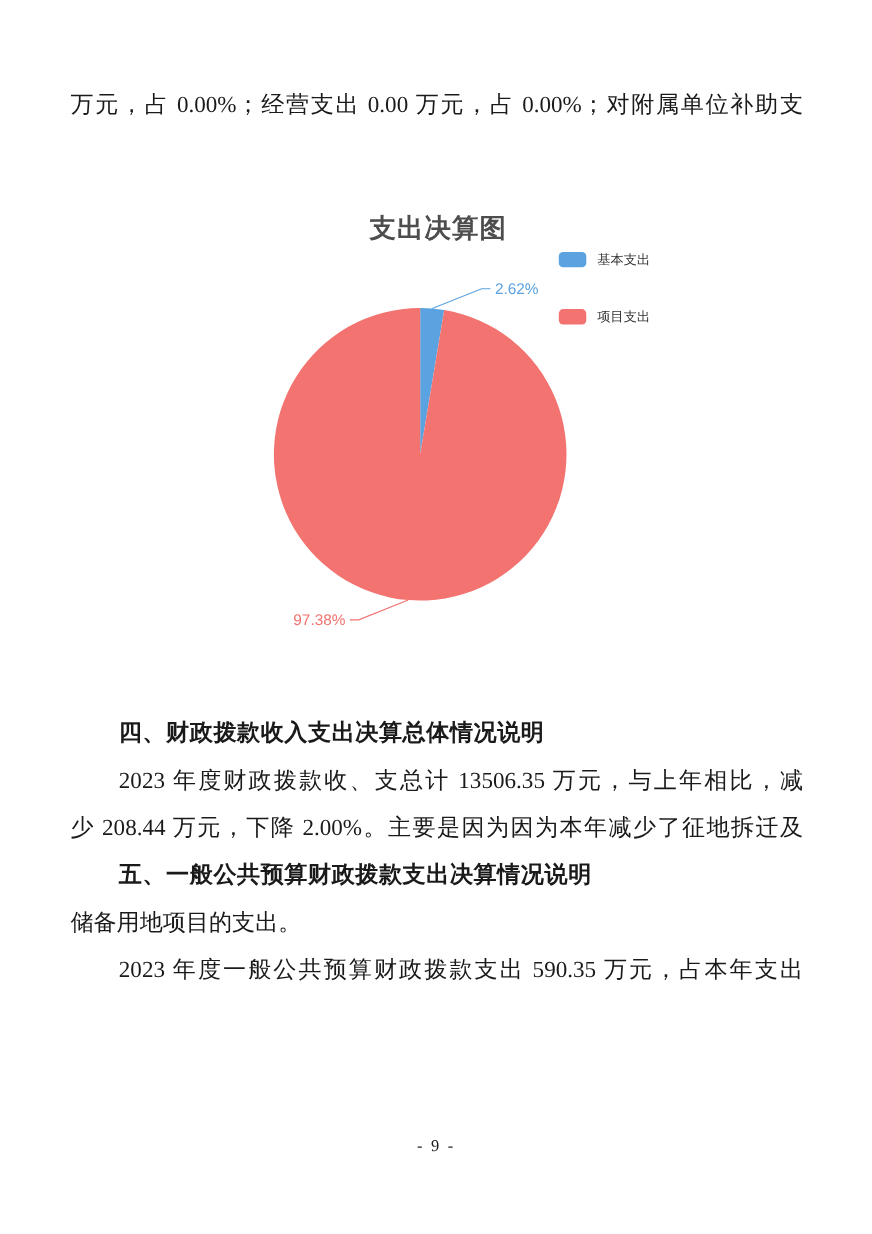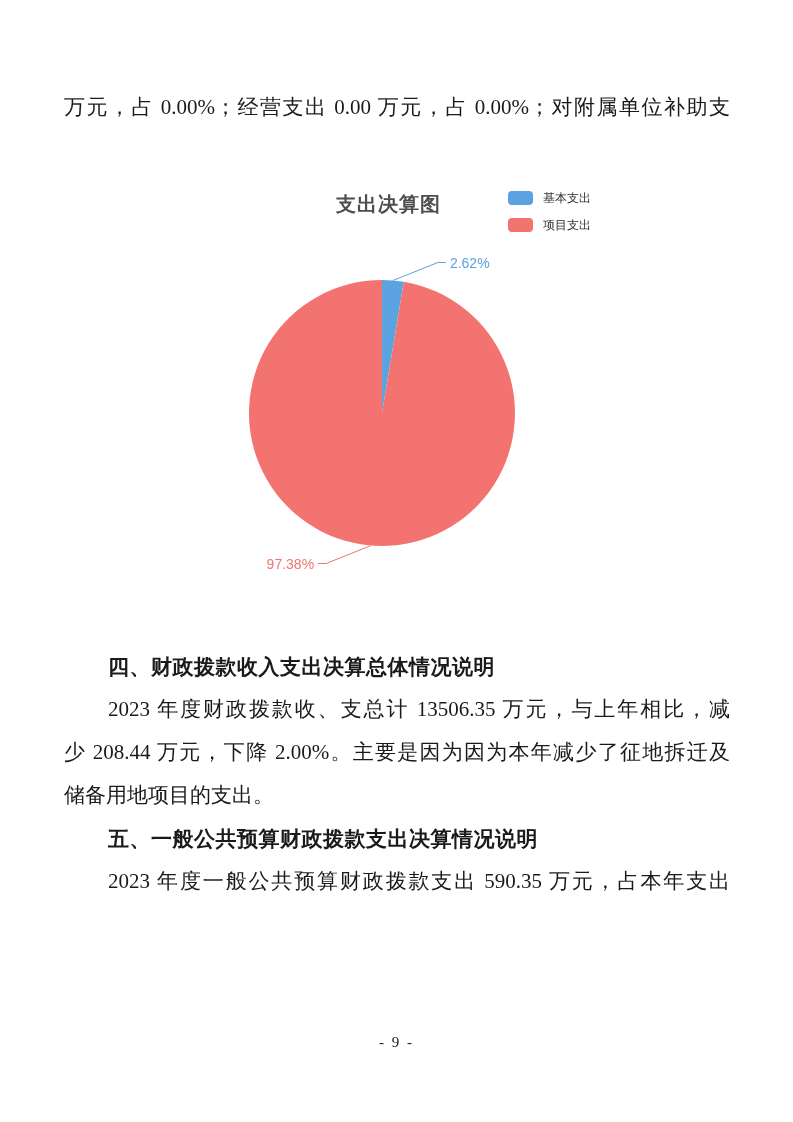--- a/index.html
+++ b/index.html
@@ -11,40 +11,40 @@
     overflow:hidden;
     font-family:"Liberation Serif", serif;
     color:#1a1a1a;
   }
   
   .textblock{
     position:absolute;
     left:64px; right:63px;
     font-size:21px;
   }
-  .intro{ top:84px; line-height:46px; }
+  .intro{ top:72px; line-height:46px; }
   .lower{ top:645px; line-height:43px; }
   .line{ white-space:nowrap; overflow:hidden; }
   .line.fill{ white-space:normal; text-align:justify; text-align-last:justify; overflow:hidden; max-height:43px; }
   .intro .line.fill{ max-height:46px; }
   .indent{ text-indent:44px; }
   .heading{
     font-weight:bold;
     font-family:"Liberation Sans", sans-serif;
     letter-spacing:.5px;
   }
   
   .chart-title{
     position:absolute; left:336px; top:191px;
     font-family:"Liberation Sans", sans-serif;
-    font-weight:bold; font-size:20px; color:#4d4d4d;
+    font-weight:bold; font-size:24px; color:#4d4d4d;
     letter-spacing:1px;
   }
   .legend{ position:absolute; left:508px; top:191px; }
-  .legend-item{ display:flex; align-items:center; height:14px; margin-bottom:13px; }
+  .legend-item{ display:flex; align-items:center; height:14px; margin-bottom:13px;margin-top:38px; }
   .swatch{ width:25px; height:14px; border-radius:4px; display:inline-block; }
   .legend-label{
     margin-left:10px;
     font-family:"Liberation Sans", sans-serif;
     font-size:12px; color:#333333; line-height:14px;
   }
   .pie-svg{ position:absolute; left:212px; top:243px; }
   .pie-label{
     font-family:"Liberation Sans", sans-serif;
     font-size:14px;
@@ -86,20 +86,20 @@
         <path d="M170 170 L191.8 38.8 A133 133 0 1 1 170.0 37.0 Z" fill="#F2736F"></path>
         <polyline points="159.1,302.5 114.1,320.5 106.1,320.5" fill="none" stroke="#F2736F" stroke-width="1"></polyline>
         <text x="102.1" y="325.5" fill="#F2736F" text-anchor="end" class="pie-label">97.38%</text>
       </svg>
   </div>
 
   <div class="textblock lower">
     <div class="line heading indent">四、财政拨款收入支出决算总体情况说明</div>
     <div class="line fill indent">2023 年度财政拨款收、支总计 13506.35 万元，与上年相比，减</div>
     <div class="line fill">少 208.44 万元，下降 2.00%。主要是因为因为本年减少了征地拆迁及</div>
+    <div class="line heading indent">五、一般公共预算财政拨款支出决算情况说明</div>
     <div class="line">储备用地项目的支出。</div>
-    <div class="line heading indent">五、一般公共预算财政拨款支出决算情况说明</div>
     <div class="line fill indent">2023 年度一般公共预算财政拨款支出 590.35 万元，占本年支出</div>
   </div>
 
   <div class="footer">- 9 -</div>
 
 </div>
 
 </body></html>

